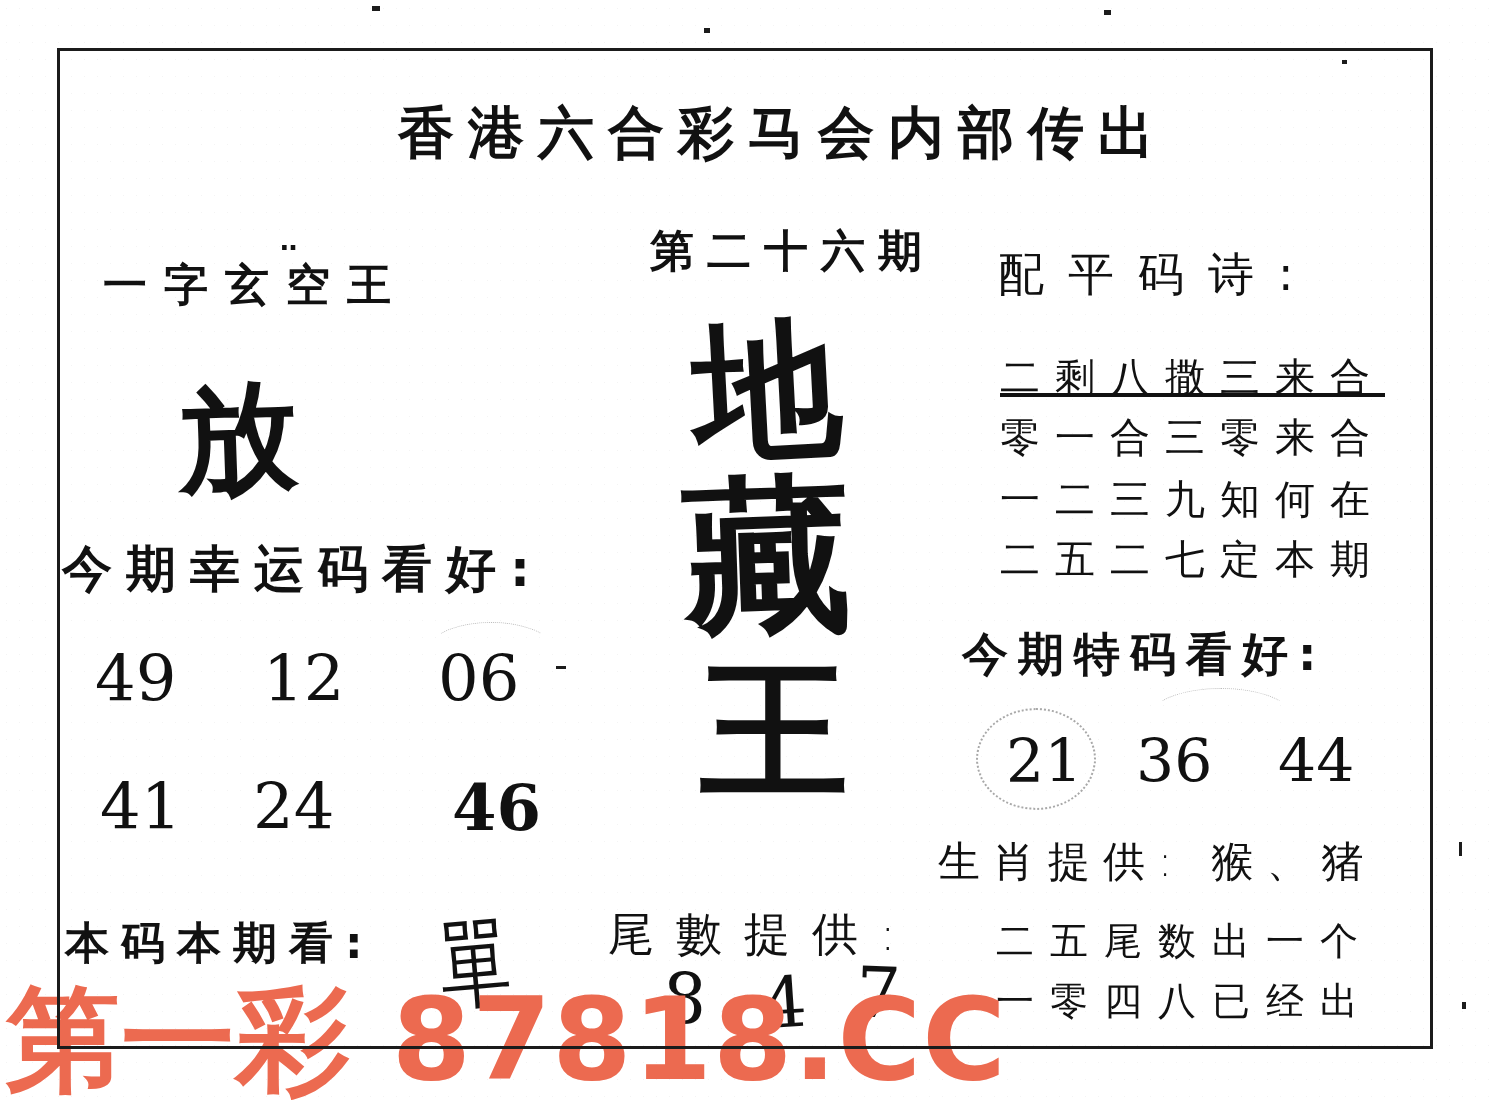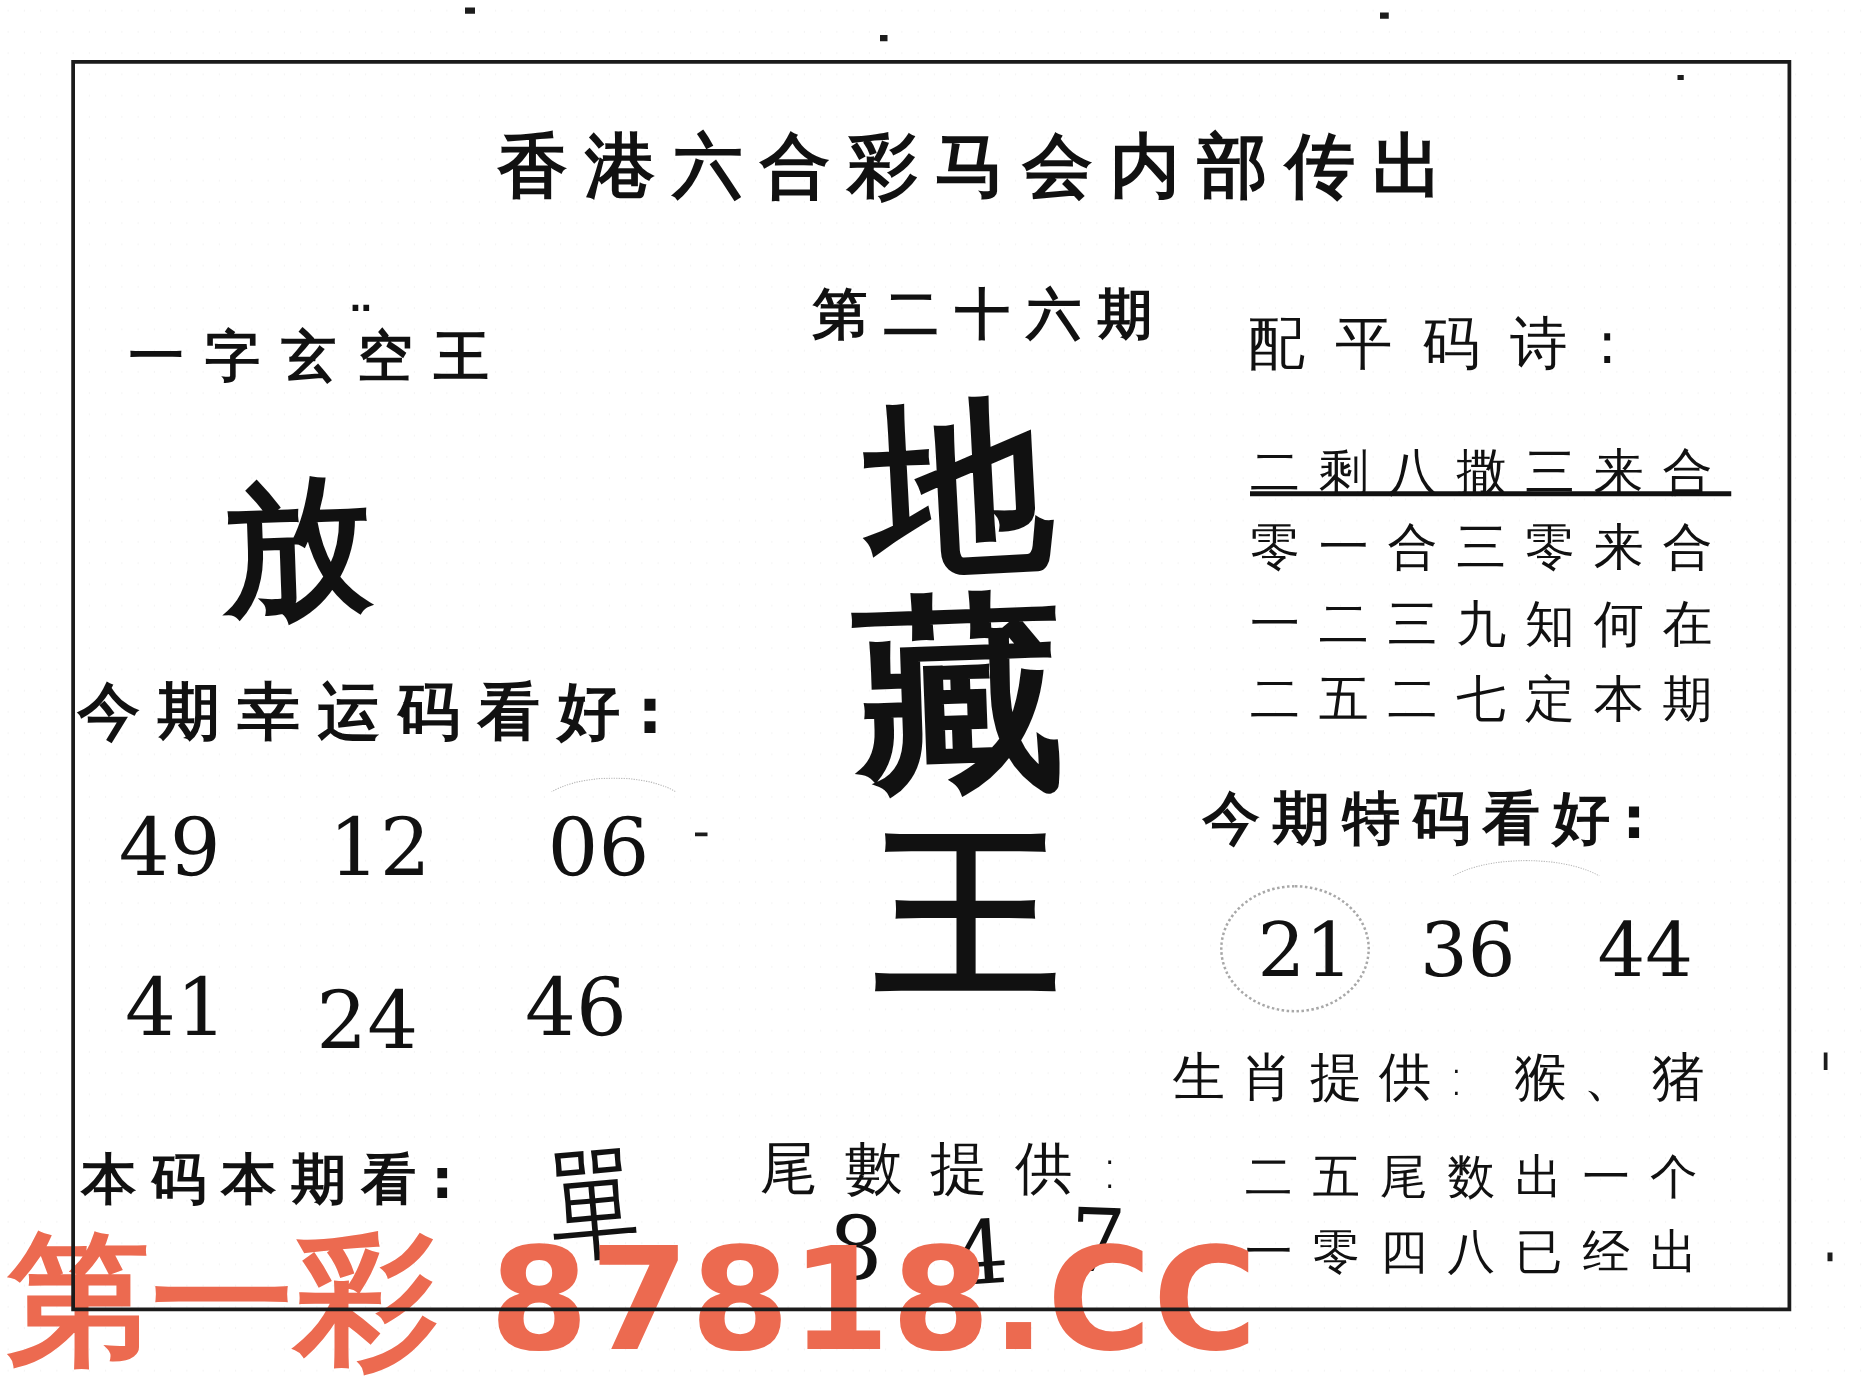--- a/index.html
+++ b/index.html
@@ -57,21 +57,21 @@
   }
   .lucky-title{
     left:62px;top:512px;
     font-size:50px;font-weight:700;letter-spacing:14px;
     white-space:nowrap;z-index:2;margin-top:24px;
   }
   .num{font-family:"DejaVu Serif",serif;font-weight:400;z-index:2;white-space:nowrap;}
   .lucky1{top:642px;font-size:64px;}
   .lucky2{top:770px;font-size:64px;}
   .n-49{left:95px;}  .n-12{left:263px;} .n-06{left:438px;}
-  .n-41{left:100px;} .n-24{left:253px;margin-top:10px;} .n-46{left:420px;}
+  .n-41{left:100px;} .n-24{left:253px;} .n-46{left:452px;font-weight:bold;}
   .faint-arc{
     position:absolute;border:1.5px dotted #b9b9b9;border-color:#b9b9b9 transparent transparent transparent;
     border-radius:50%;z-index:1;
   }
 
   .vertical-title{
     left:652px;top:316px;width:230px;
     display:flex;flex-direction:column;align-items:center;
     z-index:2;
   }

